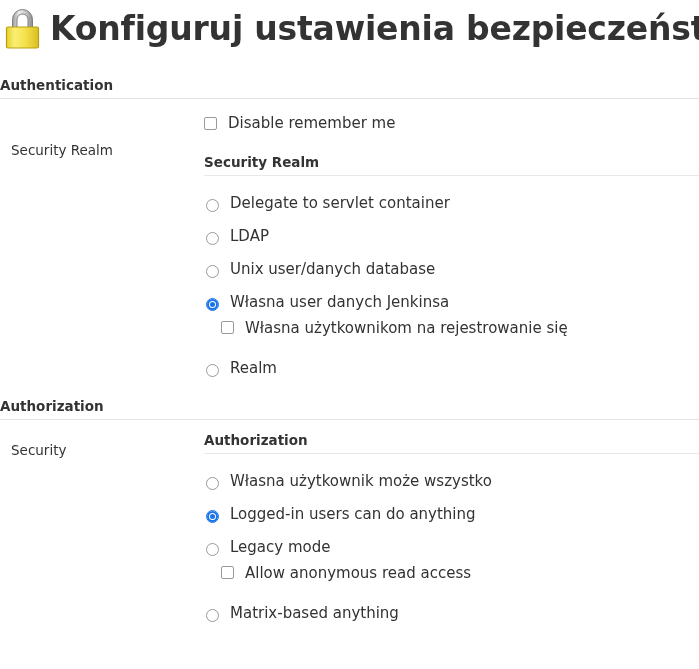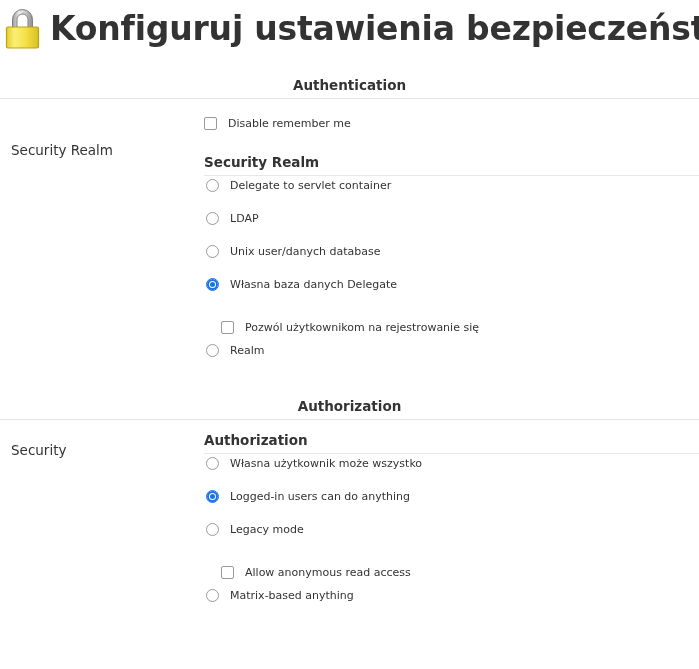--- a/index.html
+++ b/index.html
@@ -30,21 +30,20 @@
 
   
   .section {
     margin-top: 21px;
   }
   .section-heading {
     font-size: 13.5px;
     font-weight: bold;
     color: #333333;
     padding: 0 0 5px 0;
-    text-align: center;
   }
   .hr {
     height: 1px;
     background: #e3e3e3;
     width: 100%;
   }
 
   
   .form-row {
     display: flex;
@@ -57,21 +56,21 @@
     font-size: 13.5px;
     color: #333333;
     padding-left: 11px;
     padding-top: 31px;
   }
   .row-body {
     flex: 1 1 auto;
     padding-right: 0;
   }
 
-  .radio-line { display: flex; align-items: flex-start; height: 33px; }
+  .radio-line { display: flex; align-items: flex-end; height: 33px; }
   .cb-line { display: flex; align-items: center; height: 24px; }
   .cb-line.nested { padding-left: 15px; height: 33px; }
 
   .checkbox {
     width: 13px; height: 13px;
     flex: 0 0 13px;
     border: 1px solid #9a9a9a;
     border-radius: 2px;
     background: #ffffff;
     display: inline-block;
@@ -93,21 +92,21 @@
   .radio.checked::after {
     content: "";
     position: absolute;
     left: 3px; top: 3px;
     width: 5px; height: 5px;
     border-radius: 50%;
     background: #1a73e8;
   }
 
   .ctl-label {
-    font-size: 11px;
+    font-size: 15px;
     color: #333333;
     margin-left: 11px;
     white-space: nowrap;
   }
 
   
   .sub-block { margin-top: 19px; }
   .sub-heading {
     font-size: 13.5px;
     font-weight: bold;
@@ -174,25 +173,25 @@
           <div class="radio-line">
             <span class="radio"></span>
             <span class="ctl-label">LDAP</span>
           </div>
           <div class="radio-line">
             <span class="radio"></span>
             <span class="ctl-label">Unix user/danych database</span>
           </div>
           <div class="radio-line">
             <span class="radio checked"></span>
-            <span class="ctl-label">Własna baza danych Delegate</span>
+            <span class="ctl-label">Własna user danych Jenkinsa</span>
           </div>
           <div class="cb-line nested">
             <span class="checkbox"></span>
-            <span class="ctl-label">Pozwól użytkownikom na rejestrowanie się</span>
+            <span class="ctl-label">Własna użytkownikom na rejestrowanie się</span>
           </div>
           <div class="radio-line">
             <span class="radio"></span>
             <span class="ctl-label">Realm</span>
           </div>
         </div>
       </div>
 
     </div>
   </div>

